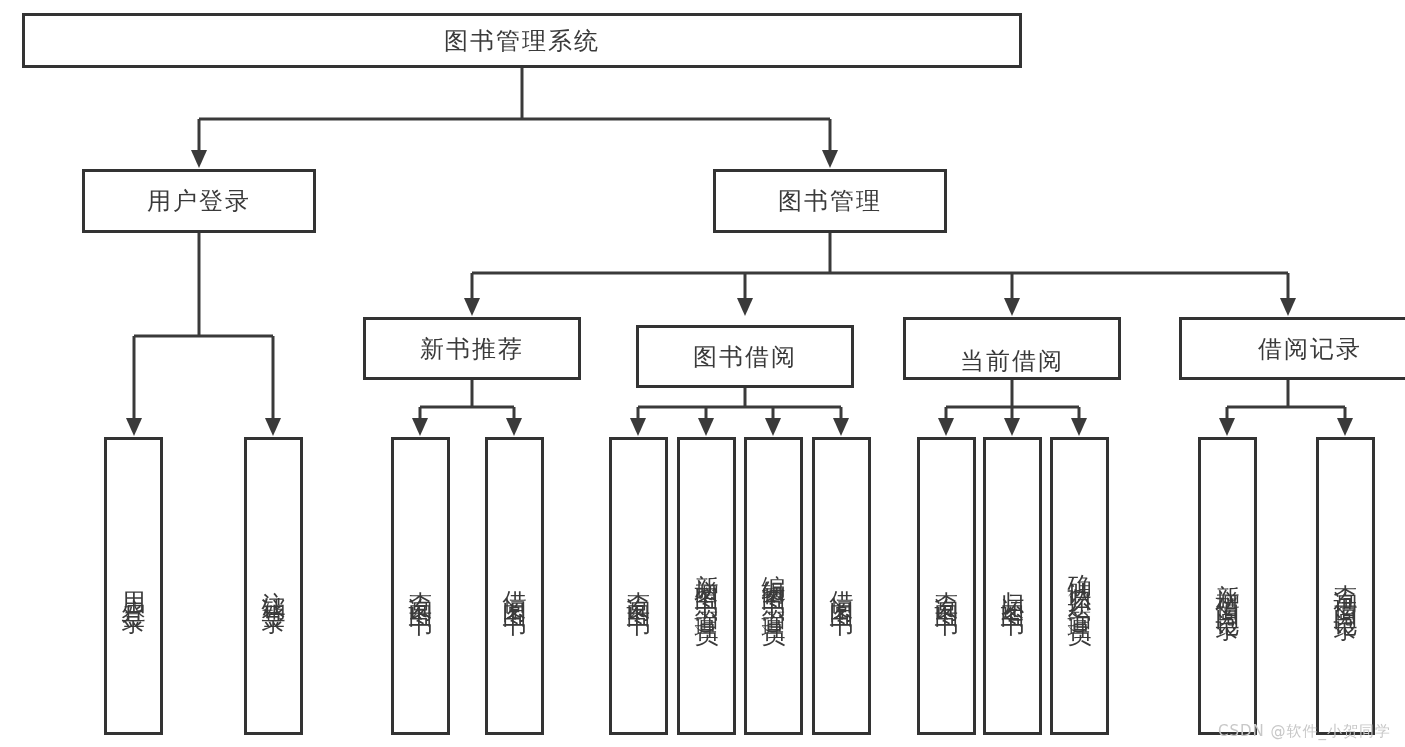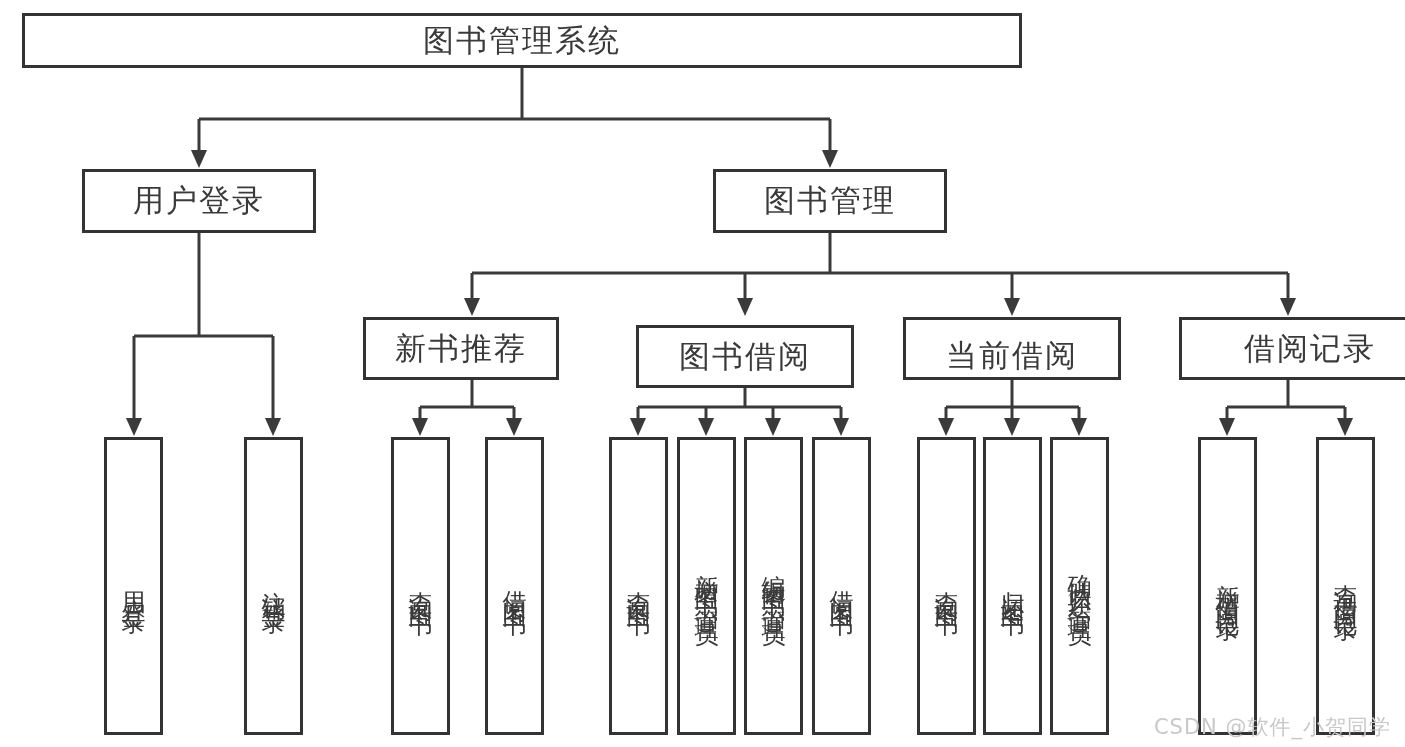--- a/index.html
+++ b/index.html
@@ -18,36 +18,36 @@
     position: absolute;
     box-sizing: border-box;
     background: #ffffff;
     border: 3px solid #333333;
     display: flex;
     align-items: center;
     justify-content: center;
     color: #3a3a3a;
   }
   .hbox span {
-    font-size: 31px;
+    font-size: 24px;
     letter-spacing: 2px;
     white-space: nowrap;
   }
   .vbox span {
     writing-mode: vertical-rl;
     text-orientation: mixed;
     font-size: 24px;
     letter-spacing: 7px;
     white-space: nowrap;
   }
   .watermark {
     position: absolute;
     right: 14px;
     bottom: 6px;
-    font-size: 21px;
+    font-size: 15px;
     color: #c8c8c8;
     letter-spacing: 1px;
     white-space: nowrap;
   }
 </style>
 </head>
 <body>
 
 <div class="canvas">
 
@@ -131,21 +131,21 @@
     <span>图书管理系统</span>
   </div>
 
   <div class="box hbox" style="left:82px; top:169px; width:234px; height:64px;">
     <span>用户登录</span>
   </div>
   <div class="box hbox" style="left:713px; top:169px; width:234px; height:64px;align-items:center;">
     <span>图书管理</span>
   </div>
 
-  <div class="box hbox" style="left:363px; top:317px; width:196px; height:63px;">
+  <div class="box hbox" style="left:363px; top:317px; width:218px; height:63px;">
     <span>新书推荐</span>
   </div>
   <div class="box hbox" style="left:636px; top:325px; width:218px; height:63px;">
     <span>图书借阅</span>
   </div>
   <div class="box hbox" style="left:903px; top:317px; width:218px; height:63px;align-items:flex-end;">
     <span>当前借阅</span>
   </div>
   <div class="box hbox" style="left:1179px; top:317px; width:262px; height:63px;">
     <span>借阅记录</span>

